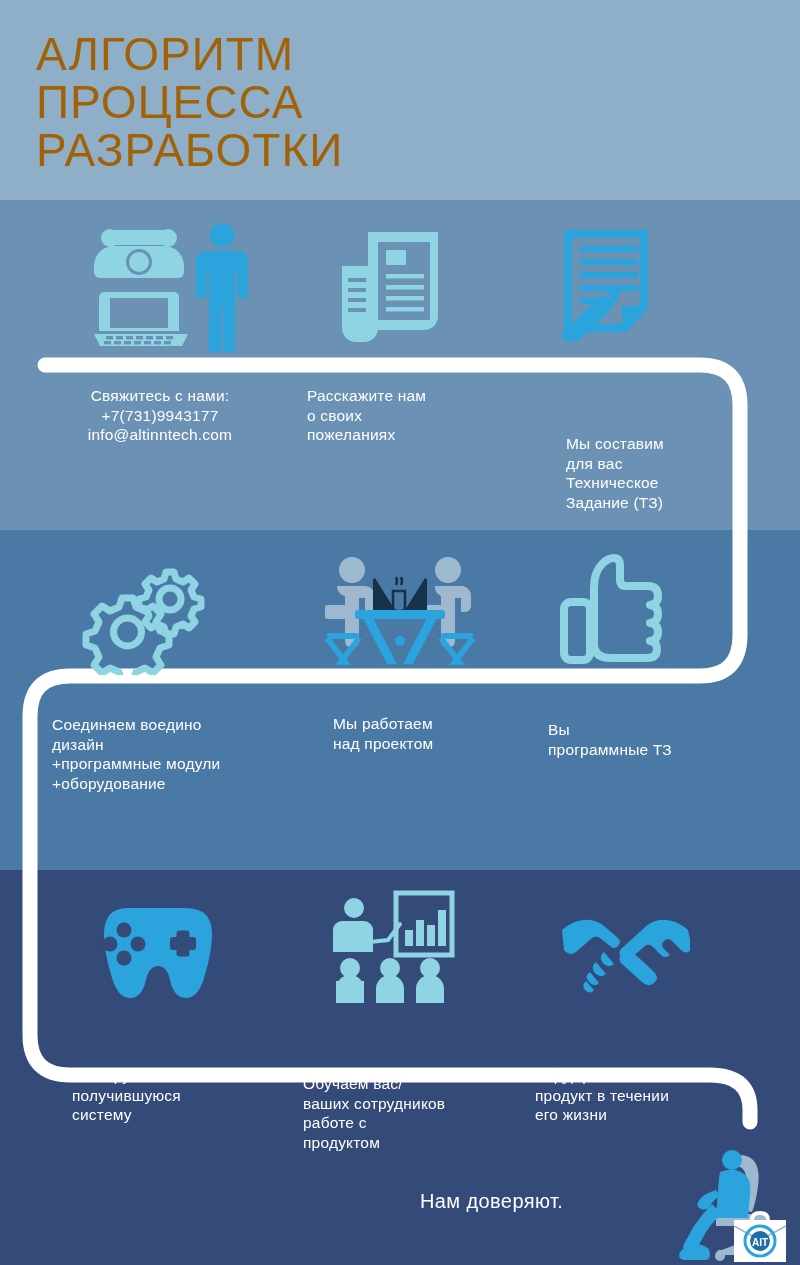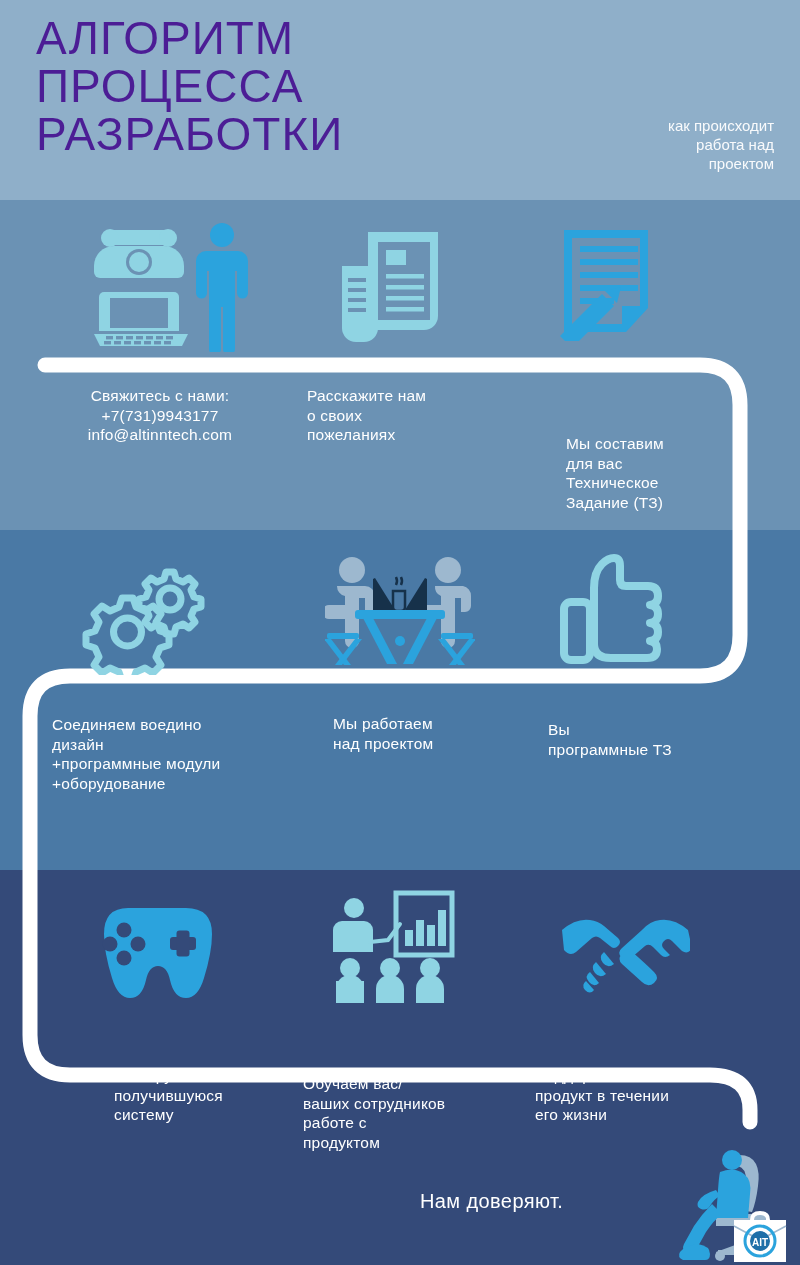--- a/index.html
+++ b/index.html
@@ -13,22 +13,22 @@
 
   
   .band { position:absolute; left:0; width:800px; }
   .band-header  { top:0;    height:200px; background:#8fafc9; }
   .band-row1    { top:200px; height:330px; background:#6b92b4; }
   .band-row2    { top:530px; height:340px; background:#4a79a5; }
   .band-row3    { top:870px; height:395px; background:#344a79; }
 
   
   .title {
-    position:absolute; left:36px; top:14px;
-    color:#4c1d95; font-size:46px; line-height:48px;
+    position:absolute; left:36px; top:30px;
+    color:#a16207; font-size:46px; line-height:48px;
     letter-spacing:1px; font-weight:300; white-space:pre-line;
   }
   .subtitle {
     position:absolute; right:26px; top:116px;
     color:#ffffff; font-size:15px; line-height:19px;
     text-align:right; font-weight:300; white-space:pre-line;
     opacity:.95;
   }
 
   
@@ -69,23 +69,20 @@
 <div class="poster">
 
   <div class="band band-header"></div>
   <div class="band band-row1"></div>
   <div class="band band-row2"></div>
   <div class="band band-row3"></div>
 
   <div class="title">АЛГОРИТМ
 ПРОЦЕССА
 РАЗРАБОТКИ</div>
-  <div class="subtitle">как происходит
-работа над
-проектом</div>
 
   <svg class="snake" viewBox="0 0 800 1265">
     <path d="M45,365
              L700,365
              Q740,365 740,405
              L740,635
              Q740,676 700,676
              L70,676
              Q30,676 30,716
              L30,1035
@@ -330,21 +327,21 @@
           <path d="M36,54 q-6,5 -1,11 q5,6 11,1 z"></path>
           <path d="M30,64 q-6,4 -1,10 q5,6 10,1 z"></path>
           <path d="M26,73 q-5,4 -1,9 q5,5 9,0 z"></path>
           <path d="M70,42 q16,14 24,22 q6,6 0,11 q-6,5 -12,-1 l-20,-18 q-5,-5 0,-10 q4,-6 8,-4 z"></path>
         </g>
       </svg>
     </div>
   </div>
 
   <div class="row r3-caps">
-    <div class="caption" style="left:72px; top:0; width:210px;margin-left:42px;">Тестируем
+    <div class="caption" style="left:72px; top:0; width:210px;">Тестируем
 получившуюся
 систему</div>
     <div class="caption" style="left:303px; top:8px; width:220px;">Обучаем вас/
 ваших сотрудников
 работе с
 продуктом</div>
     <div class="caption" style="left:535px; top:0; width:210px;">Поддерживаем
 продукт в течении
 его жизни</div>
   </div>

